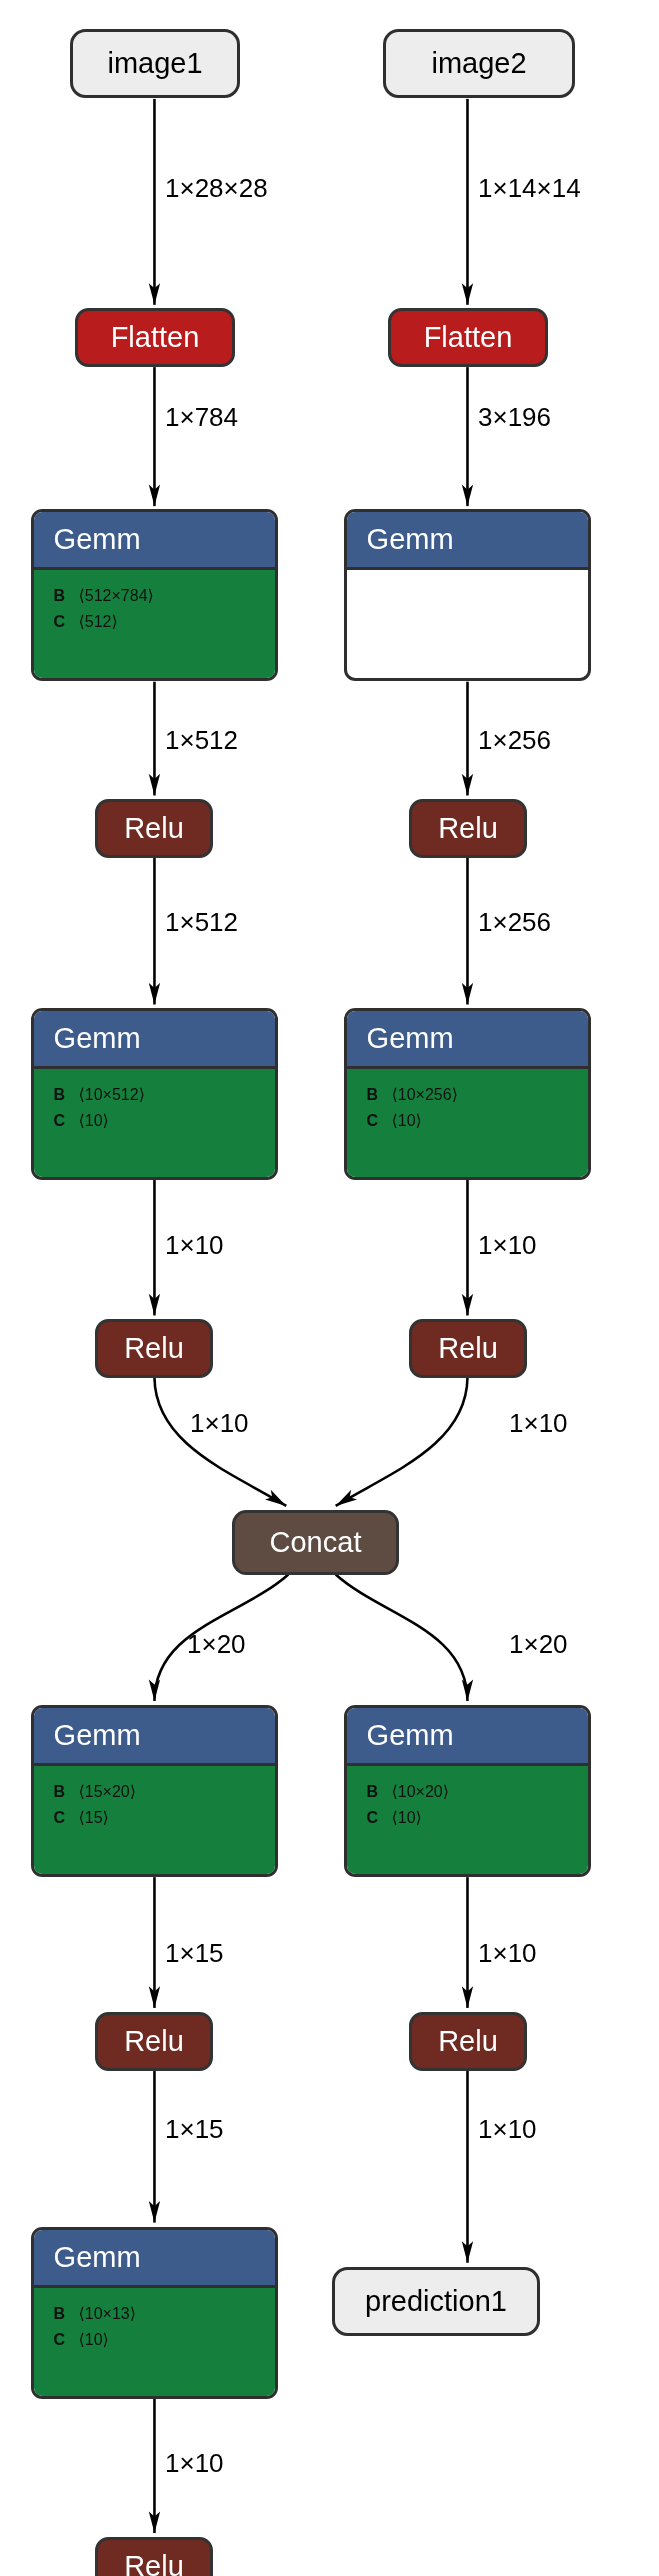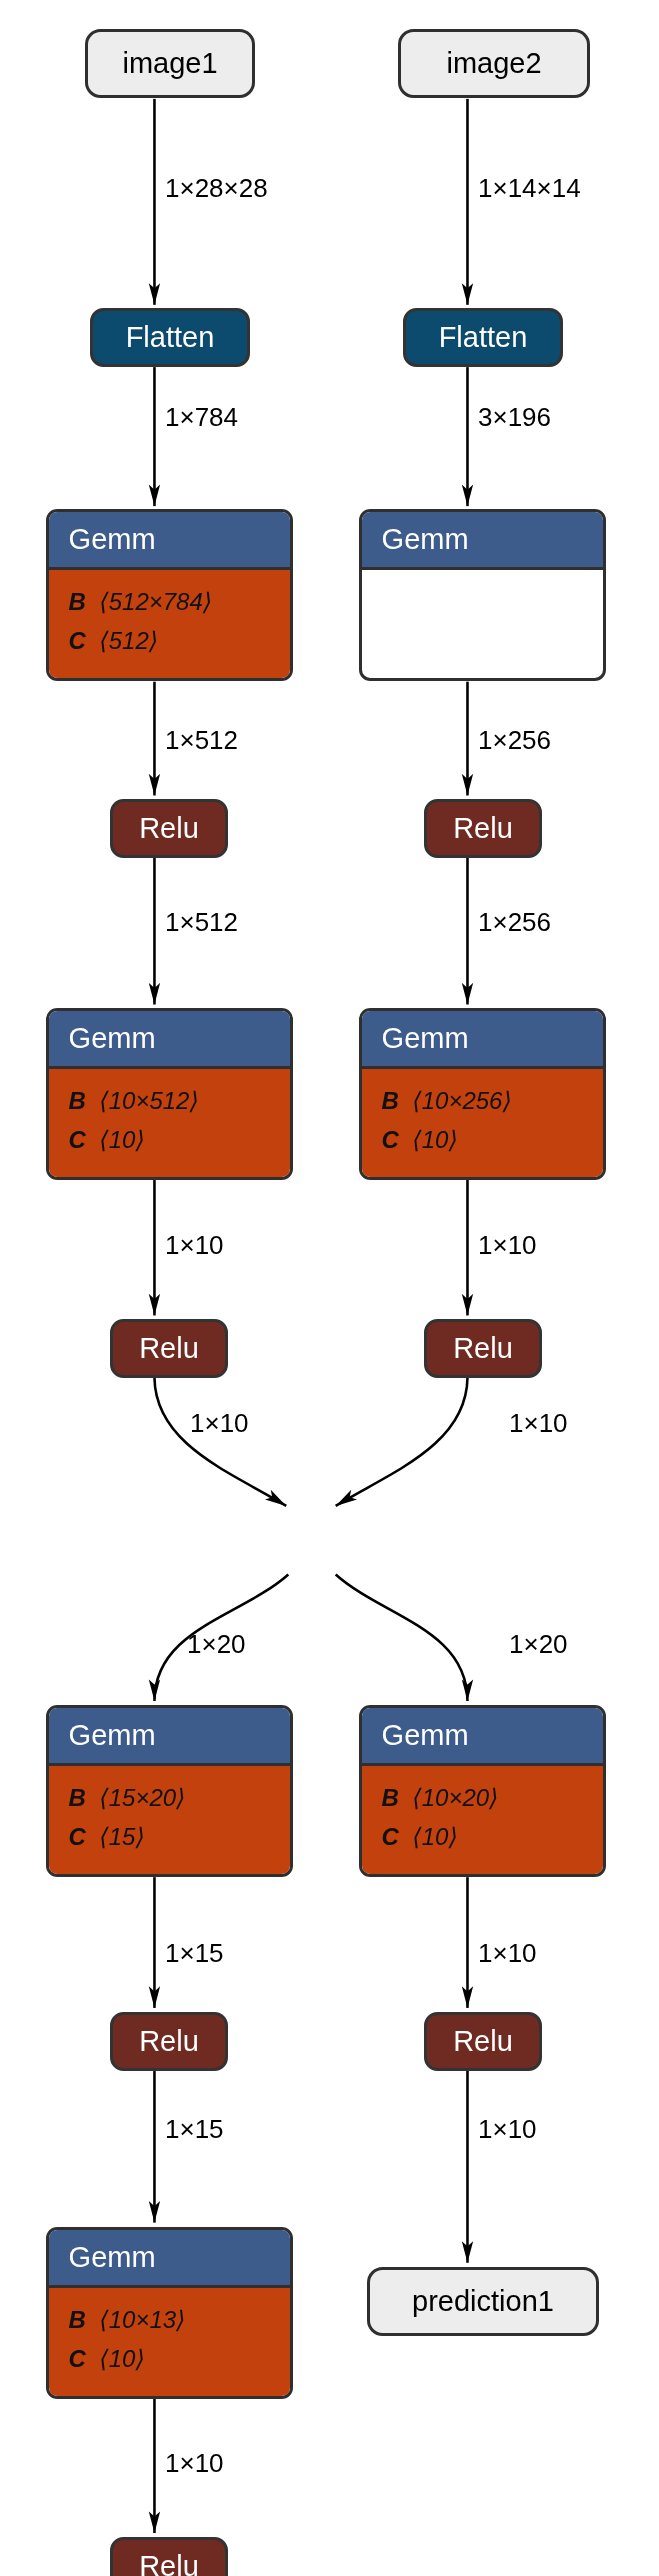--- a/index.html
+++ b/index.html
@@ -4,46 +4,46 @@
 <style>
   html,body{margin:0;padding:0;background:#ffffff;}
   #canvas{
     position:relative;
     width:659px;height:2842px;
     background:#ffffff;
     font-family:"Liberation Sans","DejaVu Sans",sans-serif;
     overflow:hidden;
   }
   svg.edges{position:absolute;left:0;top:0;z-index:1;}
-  .node{position:absolute;z-index:2;box-sizing:border-box;margin-left:15px;}
+  .node{position:absolute;z-index:2;box-sizing:border-box;}
   .io{
     background:#ededed;border:3.6px solid #2f2f2f;border-radius:15.5px;
     display:flex;align-items:center;justify-content:center;
     color:#000;font-size:29px;
   }
   .op{
     border:3.6px solid #333333;border-radius:13.4px;
     display:flex;align-items:center;justify-content:center;
     color:#ffffff;font-size:29px;
   }
-  .flatten{background:#0c4a6e;}
+  .flatten{background:#b91c1c;}
   .relu{background:#6f2b22;text-align:center;}
   .concat{background:#5e4c43;border-radius:14.4px;}
   .gemm{
     background:#ffffff;border:3.6px solid #2f2f2f;border-radius:11.3px;
     overflow:hidden;display:flex;flex-direction:column;
   }
   .ghead{
     height:55px;flex:0 0 55px;background:#3d5c8c;color:#ffffff;
     font-size:29px;display:flex;align-items:center;
     padding-left:19.6px;border-bottom:3.1px solid #2f2f2f;
   }
   .gbody{
-    flex:1 1 auto;background:#c2410c;color:#111111;
-    font-size:24px;padding:13.4px 0 0 19.6px;line-height:1.62;font-style:italic;
+    flex:1 1 auto;background:#15803d;color:#111111;
+    font-size:16px;padding:13.4px 0 0 19.6px;line-height:1.62;
   }
   .prow{white-space:nowrap;}
   .pname{font-weight:bold;margin-right:13.4px;}
   .elabel{
     position:absolute;z-index:3;color:#000000;font-size:26px;
     white-space:nowrap;
   }
 </style>
 </head>
 <body>
@@ -147,20 +147,23 @@
     </div>
   </div>
 
   <div class="node op relu" style="left:95px;top:1319px;width:118px;height:59px">
     <span>Relu</span>
   </div>
   <div class="node op relu" style="left:409px;top:1319px;width:118px;height:59px">
     <span>Relu</span>
   </div>
 
+  <div class="node op concat" style="left:232px;top:1510px;width:167px;height:65px">
+    <span>Concat</span>
+  </div>
 
   <div class="node gemm" style="left:31px;top:1705px;width:247px;height:172px">
     <div class="ghead">
       <span>Gemm</span>
     </div>
     <div class="gbody">
       <div class="prow">
         <span class="pname">B</span><span class="pdims">⟨15×20⟩</span>
       </div>
       <div class="prow">
@@ -195,21 +198,21 @@
     </div>
     <div class="gbody">
       <div class="prow">
         <span class="pname">B</span><span class="pdims">⟨10×13⟩</span>
       </div>
       <div class="prow">
         <span class="pname">C</span><span class="pdims">⟨10⟩</span>
       </div>
     </div>
   </div>
-  <div class="node io" style="left:352px;top:2267px;width:232px;height:69px">
+  <div class="node io" style="left:332px;top:2267px;width:208px;height:69px">
     <span>prediction1</span>
   </div>
 
   <div class="node op relu" style="left:95px;top:2537px;width:118px;height:59px">
     <span>Relu</span>
   </div>
 
   <div class="elabel" style="left:165px;top:173px">1×28×28</div>
   <div class="elabel" style="left:478px;top:173px">1×14×14</div>
   <div class="elabel" style="left:165px;top:402px">1×784</div>

